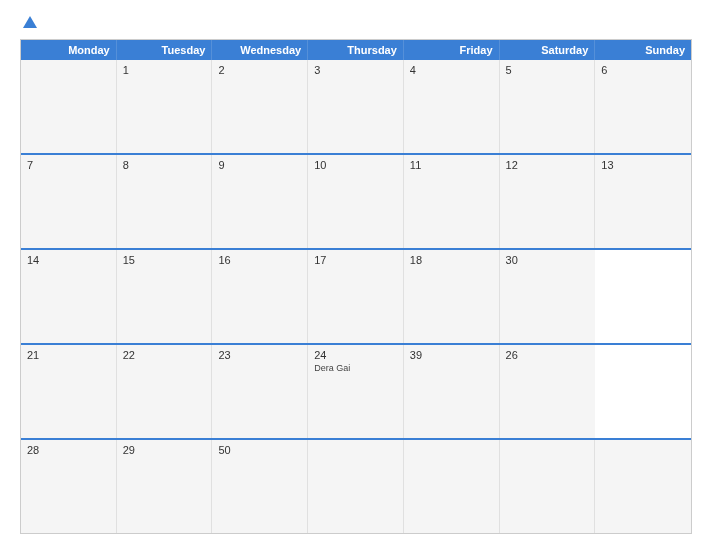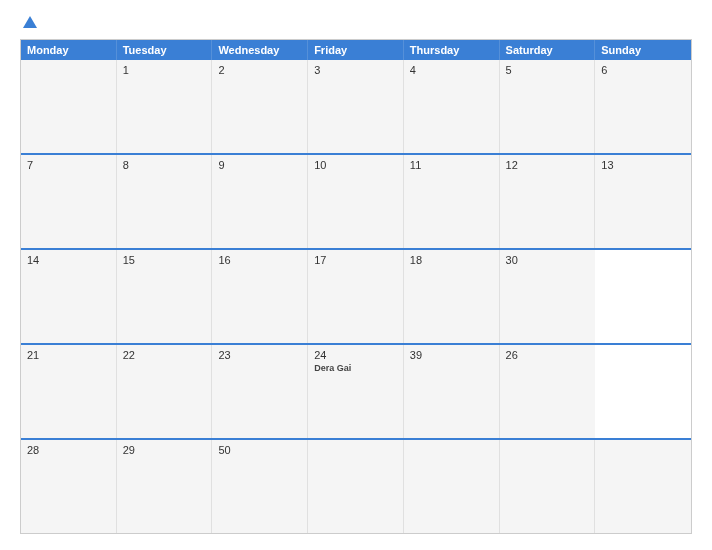--- a/index.html
+++ b/index.html
@@ -76,21 +76,21 @@
     .days-header {
       display: grid;
       grid-template-columns: repeat(7, 1fr);
       background: #3a7fd5;
     }
     .day-header {
       color: #fff;
       font-size: 11px;
       font-weight: bold;
       padding: 4px 6px;
-      text-align: left;
+      text-align: right;
       border-right: 1px solid #5590d9;
     }
     .day-header:last-child {
       border-right: none;
     }
     .weeks {
       flex: 1;
       display: flex;
       flex-direction: column;
     }
@@ -122,21 +122,20 @@
     }
     .day-num {
       font-size: 11px;
       color: #333;
       font-weight: normal;
     }
     .event-text {
       font-size: 9px;
       color: #444;
       margin-top: 2px;
-      font-weight: bold;
     }
   </style>
 </head>
 <body>
 
 <div class="page">
   <div class="header">
     <div class="logo">
       <div class="logo-line">
         <span class="logo-general"></span>
@@ -146,22 +145,22 @@
     </div>
     <div class="month-title"></div>
     <div class="country"></div>
   </div>
 
   <div class="calendar">
     <div class="days-header">
     <div class="day-header">Monday</div>
         <div class="day-header">Tuesday</div>
         <div class="day-header">Wednesday</div>
+        <div class="day-header">Thursday</div>
         <div class="day-header">Friday</div>
-        <div class="day-header">Thursday</div>
         <div class="day-header">Saturday</div>
         <div class="day-header">Sunday</div>
       </div>
 
     <div class="weeks">
     <div class="week-row">
           <div class="day-cell empty"></div>
           <div class="day-cell">
             <span class="day-num">1</span>
           </div>

